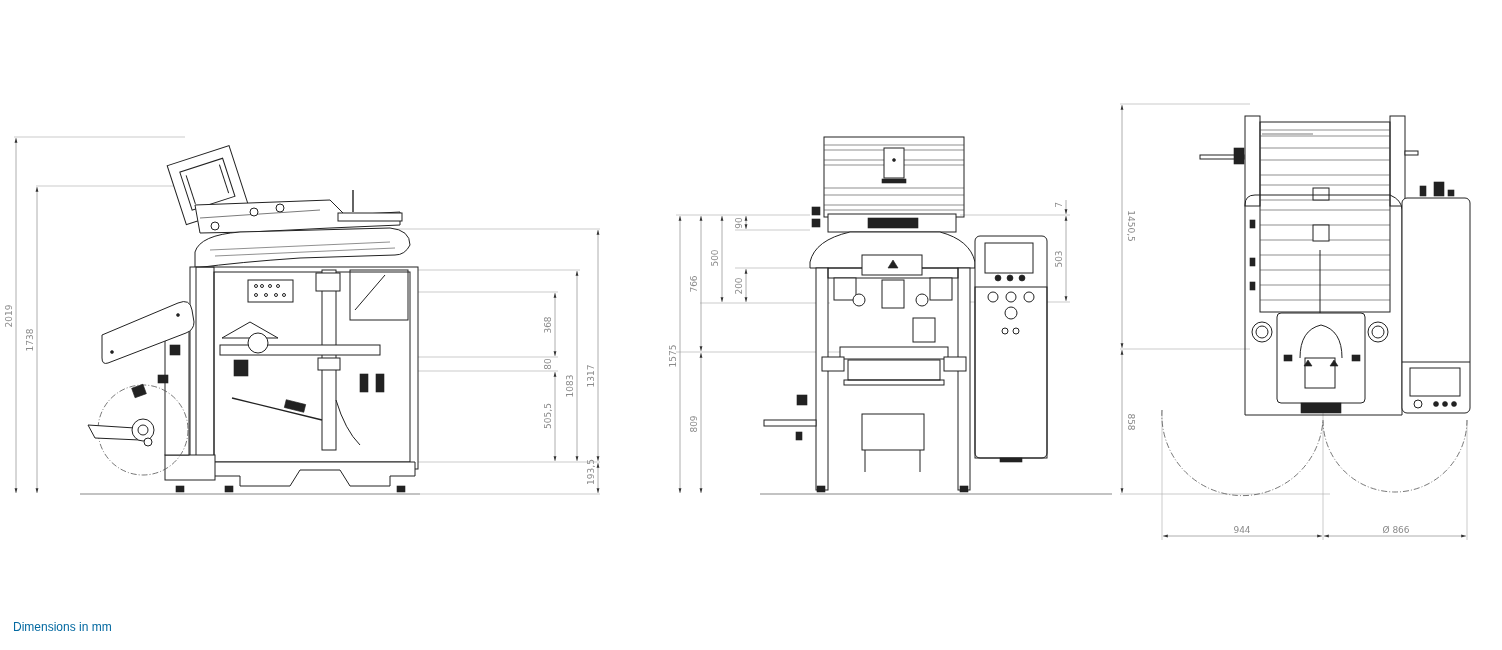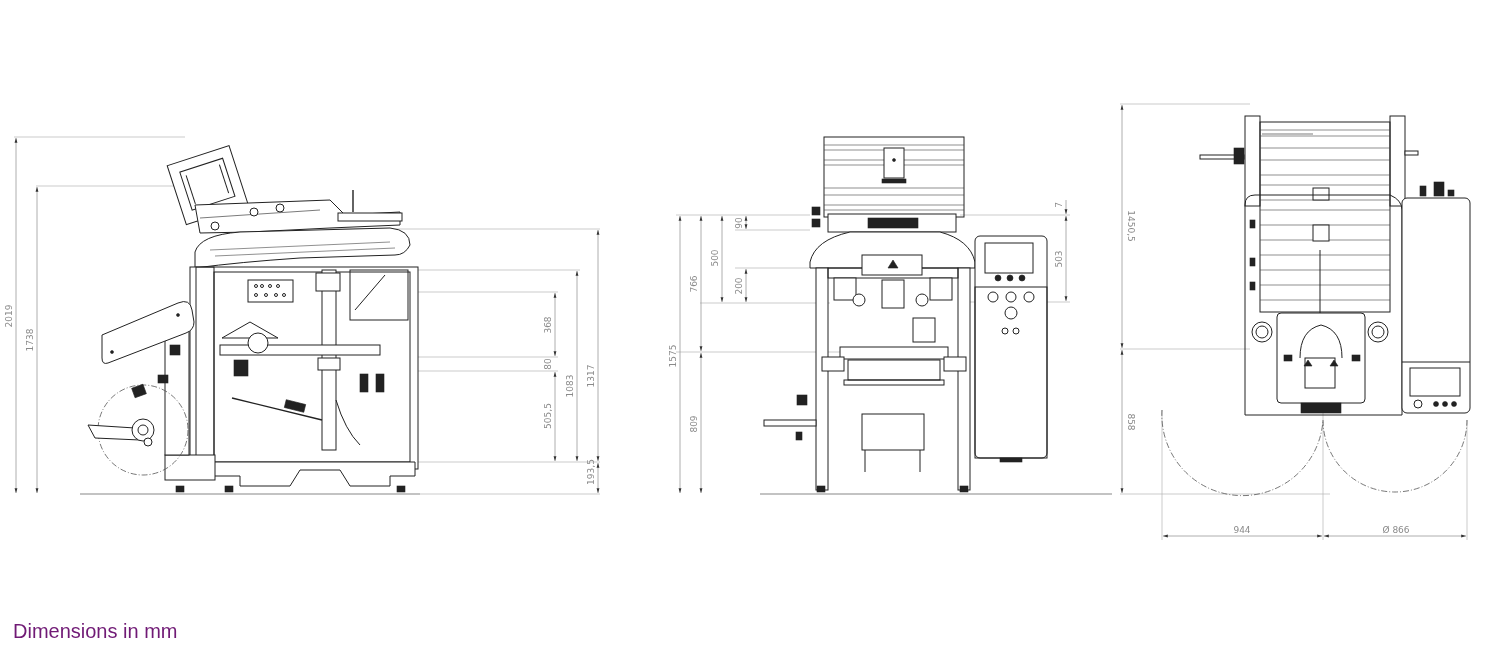--- a/index.html
+++ b/index.html
@@ -8,21 +8,21 @@
   .dim { stroke:#9a9a9a; stroke-width:0.8; fill:none; }
   .ext { stroke:#b5b5b5; stroke-width:0.7; fill:none; }
   .ln { stroke:#222; stroke-width:1; fill:none; }
   .ln2 { stroke:#222; stroke-width:1.4; fill:none; }
   .thin { stroke:#444; stroke-width:0.6; fill:none; }
   .fillw { fill:#fff; stroke:#222; stroke-width:1; }
   .fillb { fill:#222; stroke:#222; stroke-width:0.6; }
   .dash { stroke:#555; stroke-width:0.8; fill:none; stroke-dasharray:6 2 1 2; }
   .ground { stroke:#888; stroke-width:1.2; }
   .dimtxt { font-family:"DejaVu Sans", sans-serif; font-size:9px; fill:#8a8a8a; }
-  .footer { position:absolute; left:13px; top:620px; font-size:20px; color:#701a75; font-family:"Liberation Sans", sans-serif; }
+  .footer { position:absolute; left:13px; top:620px; font-size:12px; color:#0369a1; font-family:"Liberation Sans", sans-serif; }
 </style>
 </head>
 <body>
 
 <svg class="drawing" width="1502" height="650" viewBox="0 0 1502 650" xmlns="http://www.w3.org/2000/svg">
   <defs>
     <marker id="ar" viewBox="0 0 10 10" refX="10" refY="5" markerWidth="6" markerHeight="6" orient="auto-start-reverse">
       <path d="M0,2 L10,5 L0,8 z" fill="#333"></path>
     </marker>
   </defs>

